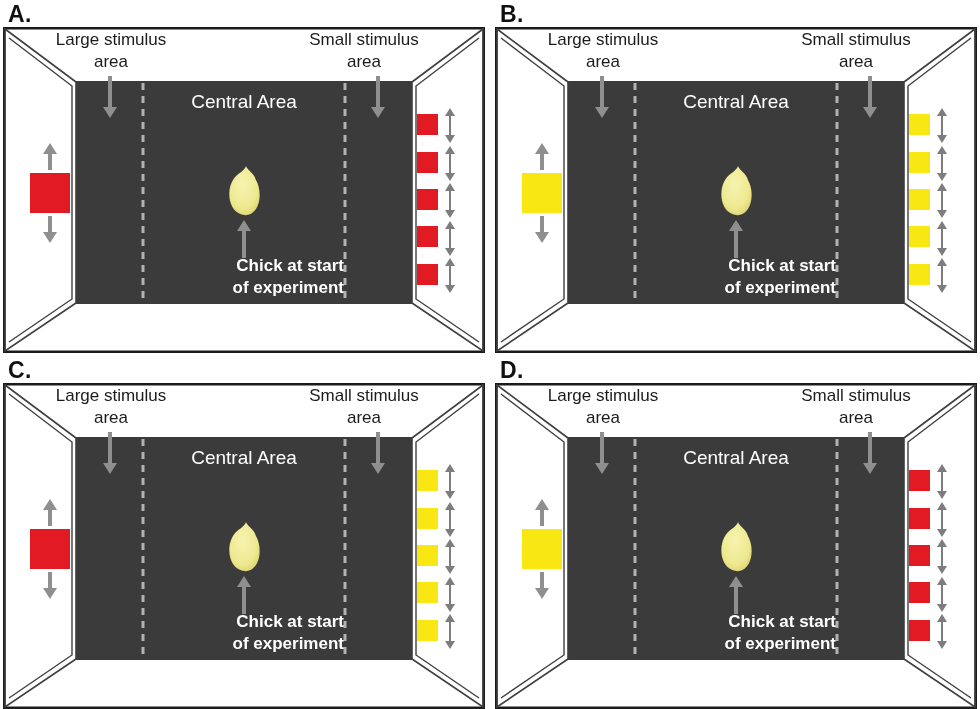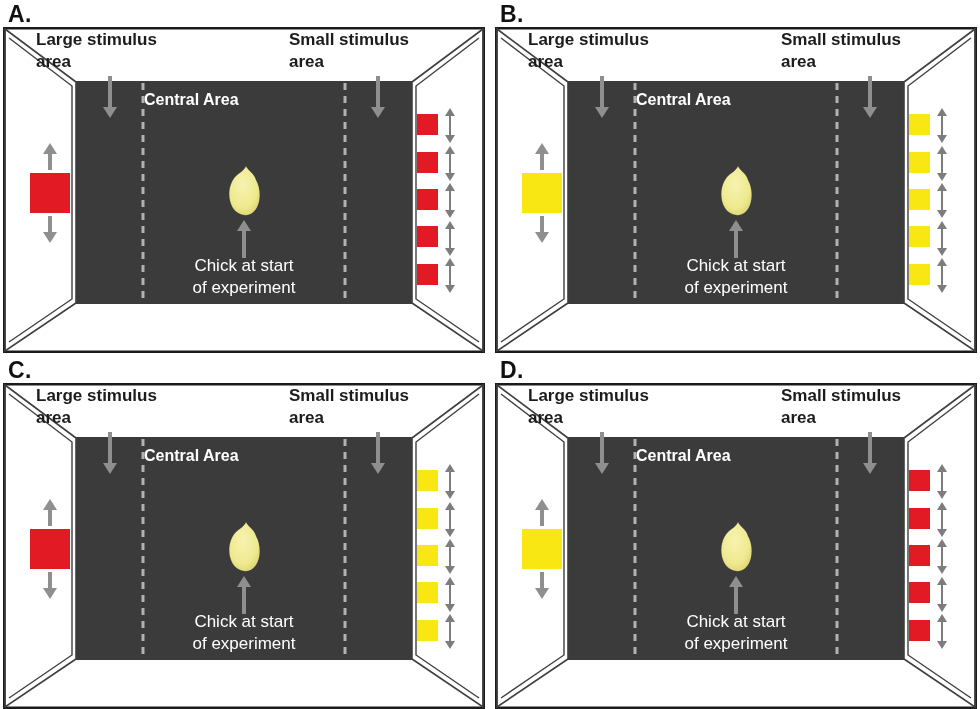--- a/index.html
+++ b/index.html
@@ -4,29 +4,29 @@
 <style>
   html,body{margin:0;padding:0;background:#ffffff;}
   .page{position:relative;width:980px;height:709px;background:#ffffff;overflow:hidden;
         font-family:"Liberation Sans",sans-serif;}
   .panel{position:absolute;width:486px;height:352px;}
   .panel-label{position:absolute;left:6px;top:0px;font-size:23px;font-weight:700;
                color:#111;letter-spacing:0.5px;}
   .box{position:absolute;left:1px;top:26px;width:482px;height:326px;}
   .box svg.linework{position:absolute;left:0;top:0;width:482px;height:326px;}
 
-  .area-label{position:absolute;top:2px;width:150px;font-size:17px;font-weight:700;
-              color:var(--label_text,#1c1c1c);line-height:1.28;}
+  .area-label{position:absolute;top:2px;width:150px;font-size:17px;font-weight:400;
+              color:var(--label_text,#1c1c1c);text-align:center;line-height:1.28;}
   .area-label.large{left:33px;}
   .area-label.small{left:286px;}
 
-  .central-label{position:absolute;left:141px;top:64px;width:200px;text-align:left;
-                 font-size:16px;font-weight:700;color:var(--caption_text,#ffffff);}
-  .chick-caption{position:absolute;left:141px;top:228px;width:200px;text-align:center;
-                 font-size:17px;font-weight:400;color:var(--caption_text,#ffffff);line-height:1.32;}
+  .central-label{position:absolute;left:141px;top:64px;width:200px;text-align:center;
+                 font-size:19px;font-weight:400;color:var(--caption_text,#ffffff);}
+  .chick-caption{position:absolute;left:141px;top:228px;width:200px;text-align:right;
+                 font-size:17px;font-weight:700;color:var(--caption_text,#ffffff);line-height:1.32;}
 
   
   .arr{position:absolute;display:flex;flex-direction:column;align-items:center;width:16px;}
   .arr .stem{width:4px;flex:1;background:var(--arrow_gray,#8f8f8f);}
   .arr .head-up{width:0;height:0;border-left:7px solid transparent;border-right:7px solid transparent;
                 border-bottom:11px solid var(--arrow_gray,#8f8f8f);}
   .arr .head-down{width:0;height:0;border-left:7px solid transparent;border-right:7px solid transparent;
                   border-top:11px solid var(--arrow_gray,#8f8f8f);}
   .arr.thin{width:10px;}
   .arr.thin .stem{width:2px;background:var(--arrow_dark,#7d7d7d);}

